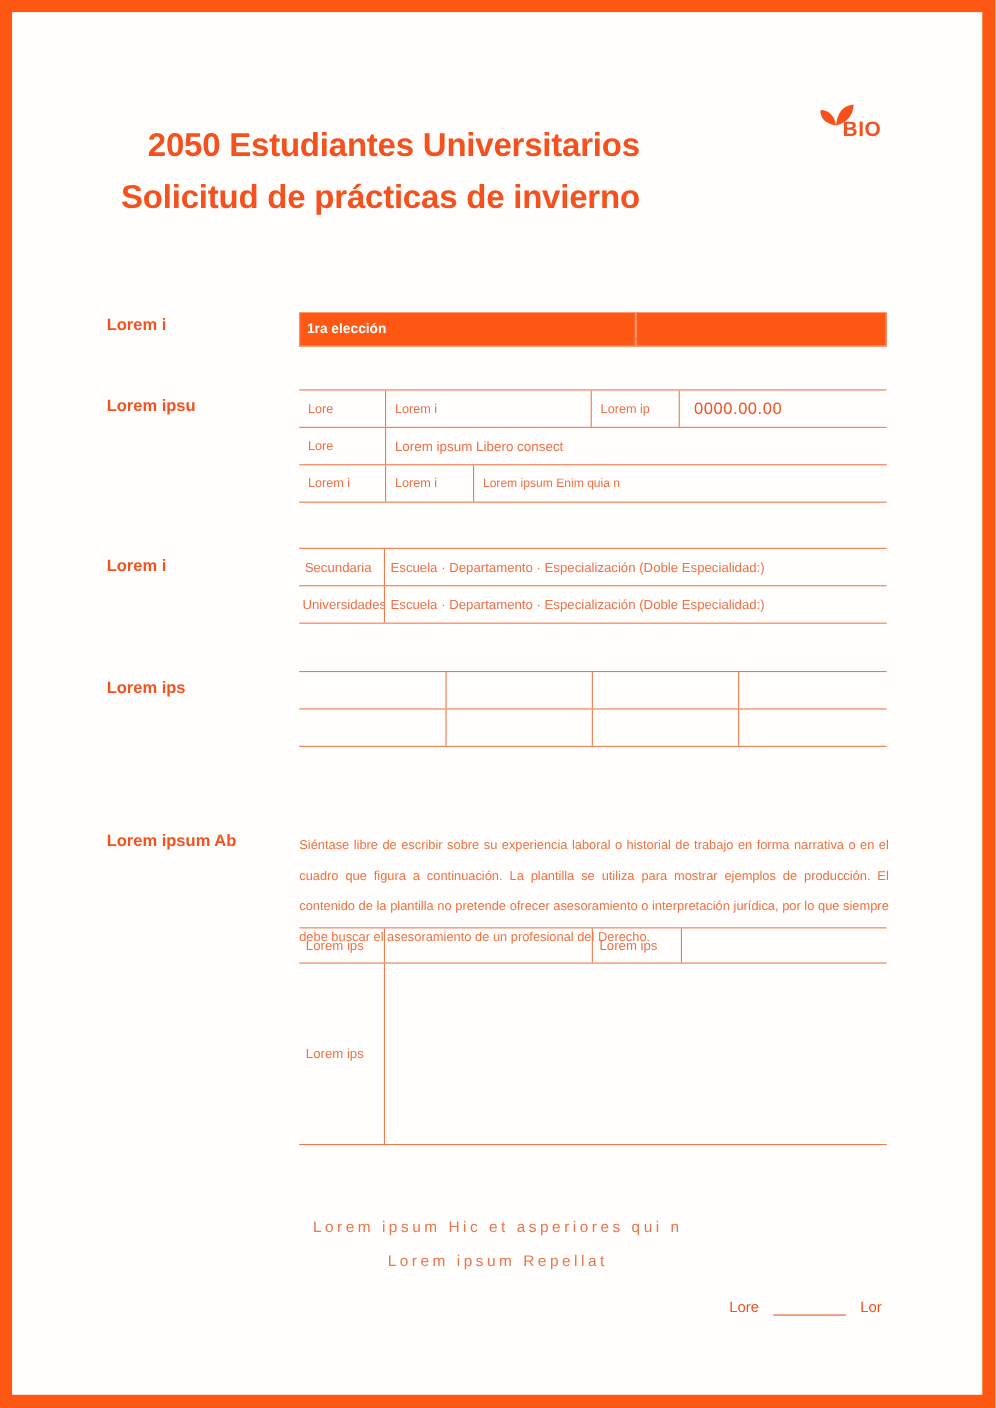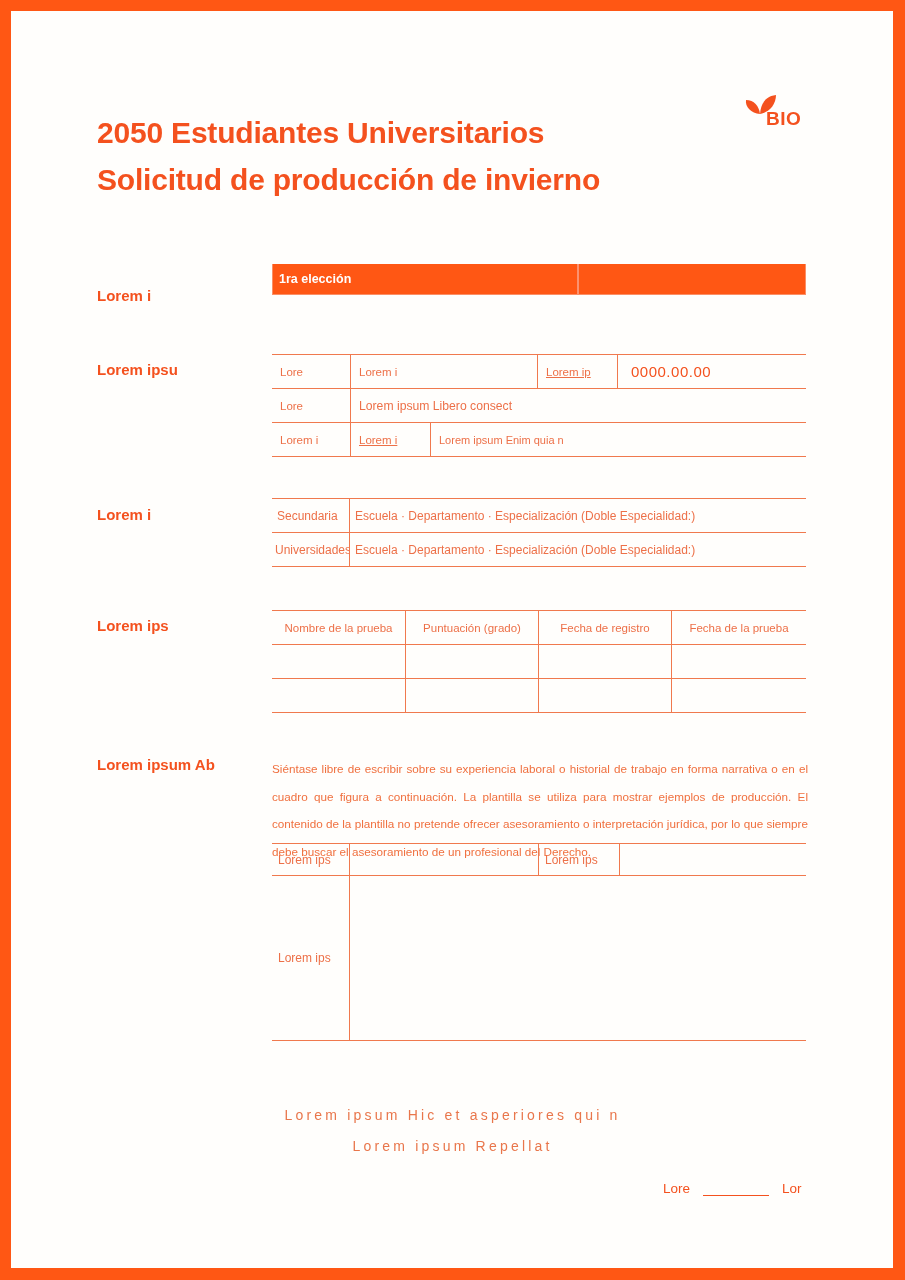--- a/index.html
+++ b/index.html
@@ -12,23 +12,23 @@
     width:905px;height:1280px;
     background:var(--frame,#FF5714);
     overflow:hidden;
   }
   .page{
     position:absolute;left:11px;top:11px;width:882px;height:1257px;
     background:var(--page-bg,#FFFEFC);
   }
   
   .title{
-    position:absolute;left:97px;top:109px;
+    position:absolute;left:110px;top:109px;
     font-size:30px;font-weight:bold;line-height:47px;
-    letter-spacing:-0.2px;color:var(--accent,#F4511E);
+    letter-spacing:-0.2px;color:var(--accent,#F4511E);text-align:right;
   }
   .logo{position:absolute;left:744px;top:94px;width:70px;height:42px;}
   .logo svg{position:absolute;left:0;top:0;}
   .logo-text{
     position:absolute;left:22px;top:14px;
     font-size:19px;font-weight:bold;color:var(--accent,#F4511E);
     letter-spacing:0.5px;
   }
   
   .sec-label{
@@ -53,38 +53,38 @@
     padding-left:8px;overflow:hidden;white-space:nowrap;
   }
   .bl{border-left:1px solid var(--table-border,#F0794E);}
   .val{
     font-size:15px;color:var(--accent,#F4511E);letter-spacing:0.5px;
     padding-left:14px;
   }
   .flex1{flex:1;}
   
   .choice{
-    top:264px;height:31px;border:1px solid #FB8F66;
+    top:284px;height:31px;border:1px solid #FB8F66;
     background:var(--header-bg,#FF5714);
     display:flex;
     gap:33px;
   }
   .choice-cell{
     display:flex;align-items:center;padding-left:6px;
     color:#fff;font-weight:bold;font-size:12.5px;
   }
   .choice-c1{width:265px;}
   .choice-div{width:2px;background:#FB9270;height:100%;}
   .choice-c2{flex:1;}
   
   .personal{top:354px;}
   .personal .t-row{height:34px;}
   .w78{width:78px;}
   .w187{width:187px;}
-  .w80{width:80px;text-decoration:underline;}
+  .w80{width:80px;}
   
   .education{top:498px;font-size:12px;}
   .education .t-row{height:34px;}
   .education .cell{padding-left:5px;}
   .edu-c1{width:78px;border-right:1px solid var(--table-border,#F0794E);}
   
   .tests{top:610px;}
   .tests .t-row{height:34px;}
   .tests .cell{justify-content:center;padding-left:0;}
   .tc{width:133px;}
@@ -124,21 +124,21 @@
   }
 </style>
 </head>
 <body>
 
 <div class="canvas">
   <div class="page"></div>
 
   <div class="title">
     <div>2050 Estudiantes Universitarios</div>
-    <div>Solicitud de producción de invierno</div>
+    <div>Solicitud de prácticas de invierno</div>
   </div>
 
   <div class="logo">
     <svg width="34" height="22" viewBox="0 0 34 22">
       <path d="M16 20 C7 19 1 13 2 6 C10 6 15 12 16 20 Z" fill="#F4511E"></path>
       <path d="M16 20 C17 9 22 2 32 1 C32 10 26 18 16 20 Z" fill="#F4511E"></path>
     </svg>
     <span class="logo-text">BIO</span>
   </div>
 
@@ -177,26 +177,20 @@
       <div class="cell flex1">Escuela · Departamento · Especialización (Doble Especialidad:)</div>
     </div>
     <div class="t-row">
       <div class="cell edu-c1" style="padding-left:3px">Universidades</div>
       <div class="cell flex1">Escuela · Departamento · Especialización (Doble Especialidad:)</div>
     </div>
   </div>
 
   <div class="tbl tests">
     <div class="t-row">
-      <div class="cell tc">Nombre de la prueba</div>
-      <div class="cell tc">Puntuación (grado)</div>
-      <div class="cell tc">Fecha de registro</div>
-      <div class="cell tc-last">Fecha de la prueba</div>
-    </div>
-    <div class="t-row">
       <div class="cell tc"></div>
       <div class="cell tc"></div>
       <div class="cell tc"></div>
       <div class="cell tc-last"></div>
     </div>
     <div class="t-row">
       <div class="cell tc"></div>
       <div class="cell tc"></div>
       <div class="cell tc"></div>
       <div class="cell tc-last"></div>

